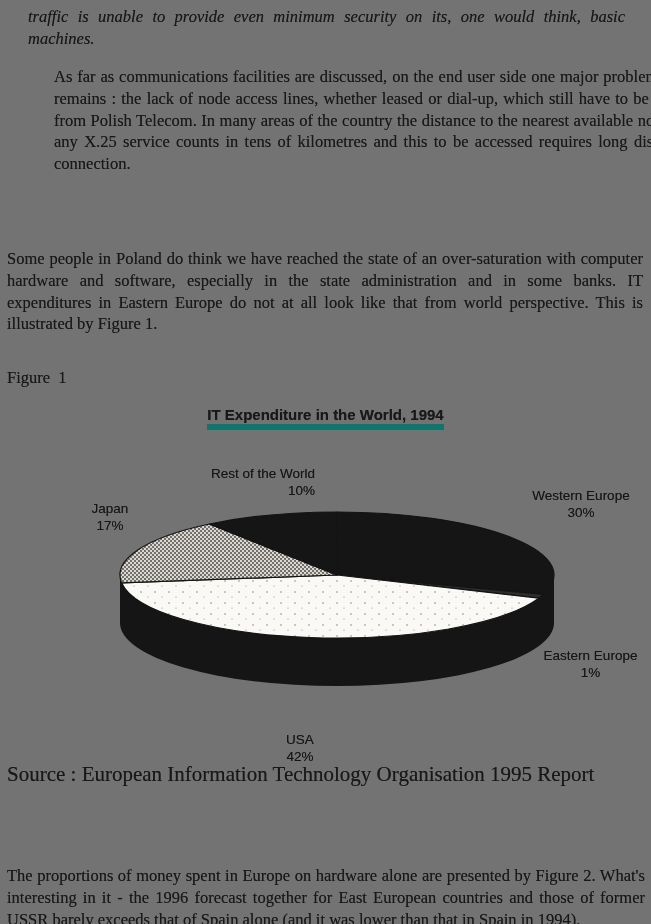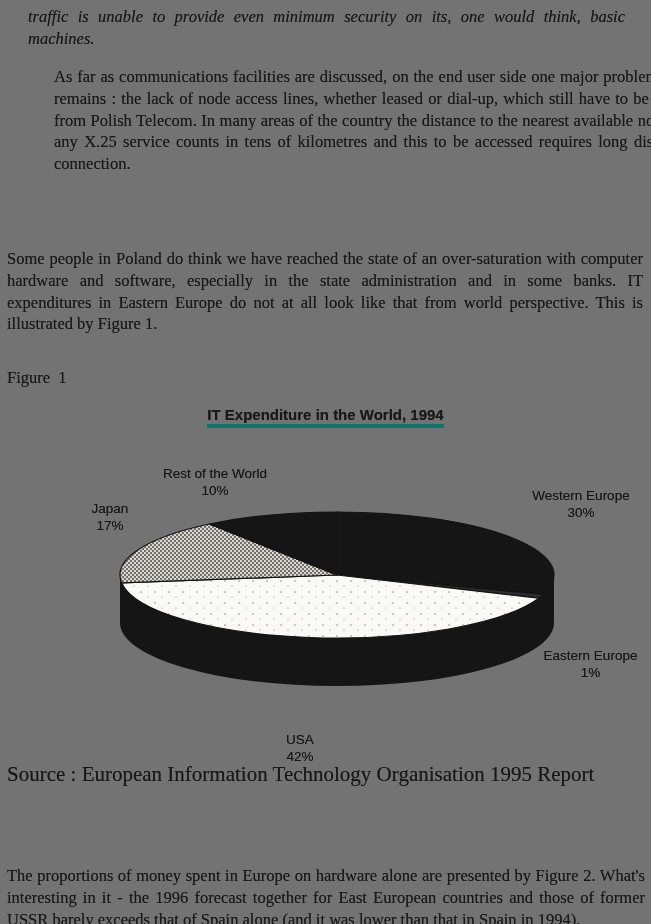--- a/index.html
+++ b/index.html
@@ -12,26 +12,26 @@
   .blk{position:absolute; margin:0;}
   .para{font-size:16.5px; line-height:21.8px; text-align:justify; white-space:pre-wrap;}
   .italic-note{left:28px; top:6px; width:597px; font-style:italic;}
   .para-1{left:7px; top:66px; width:634px;margin-left:47px;}
   .heading{left:7px; top:206px; font-size:16.5px; font-weight:bold; white-space:pre;}
   .para-2{left:7px; top:248px; width:636px;}
   .figure-label{left:7px; top:368px; font-size:16.5px; white-space:pre;}
   .figure{left:0; top:400px; width:651px; height:340px;}
   .chart-title{position:absolute; left:0; top:6px; width:651px; text-align:center;
     font-family:"Liberation Sans","DejaVu Sans",sans-serif; font-size:15px; font-weight:bold;}
-  .chart-title span{border-bottom:4px solid #0f766e; padding-bottom:1px;}
+  .chart-title span{border-bottom:6px solid #0f766e; padding-bottom:1px;}
   .pie-svg{position:absolute; left:110px; top:100px;}
   .slice-label{position:absolute; text-align:center;
     font-family:"Liberation Sans","DejaVu Sans",sans-serif; font-size:13.5px; line-height:16.5px; color:#161616;}
   .slice-label span{display:block;}
-  .lbl-row{left:115px; top:66px;  width:200px;}
+  .lbl-row{left:115px; top:66px;  width:200px;text-align:right;}
   .lbl-japan{left:62px; top:101px; width:96px;}
   .lbl-we{left:512px; top:88px;  width:138px;}
   .lbl-ee{left:528px; top:248px; width:125px;}
   .lbl-usa{left:250px; top:300px; width:100px;margin-top:32px;}
   .source{left:7px; top:762px; font-size:21px;}
   .para-3{left:7px; top:865px; width:638px;}
 </style>
 </head>
 <body>
 

